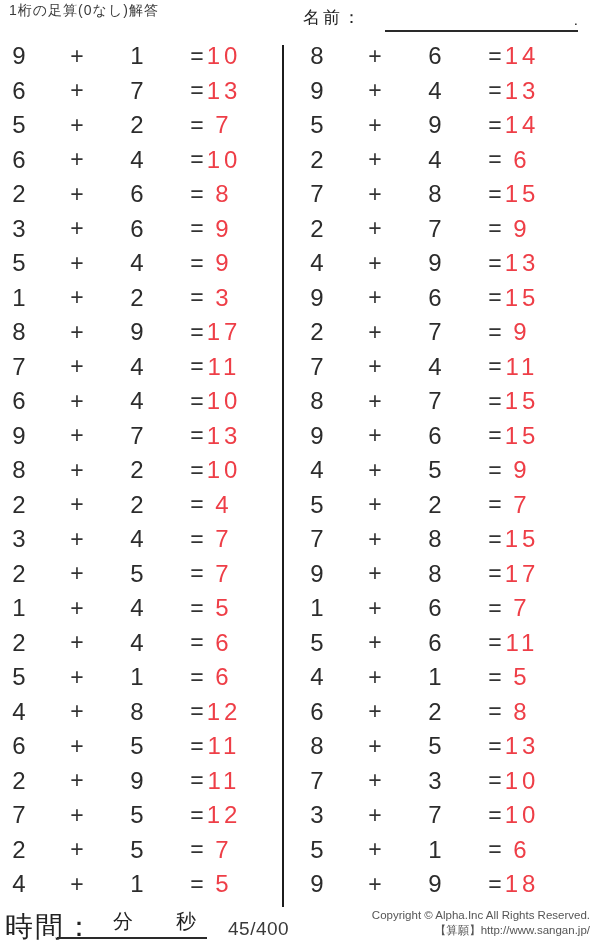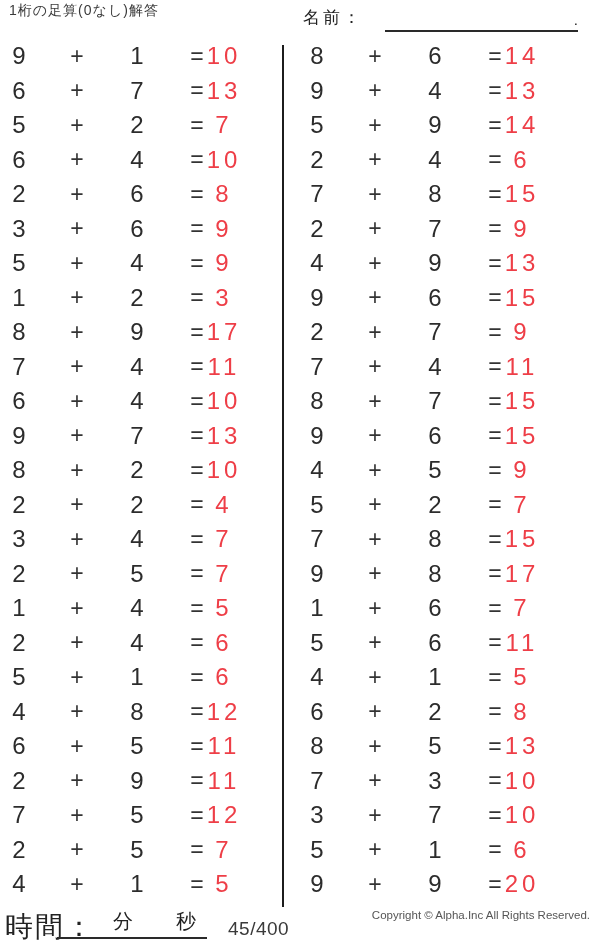--- a/index.html
+++ b/index.html
@@ -425,26 +425,27 @@
       <span class="cell c2">+</span>
       <span class="cell c3">1</span>
       <span class="cell c4">=</span>
       <span class="cell c5 answer">6</span>
     </div>
     <div class="row">
       <span class="cell c1">9</span>
       <span class="cell c2">+</span>
       <span class="cell c3">9</span>
       <span class="cell c4">=</span>
-      <span class="cell c5 answer">20</span>
+      <span class="cell c5 answer">18</span>
     </div>
   </div>
 
 <span class="time-label">時間：</span>
 <div class="time-line">
   <span class="unit unit-min">分</span>
   <span class="unit unit-sec">秒</span>
 </div>
 <span class="page-number">45/400</span>
 
 <div class="copyright">
   <div>Copyright © Alpha.Inc All Rights Reserved.</div>
+  <div>【算願】http://www.sangan.jp/</div>
 </div>
 
 </body></html>

